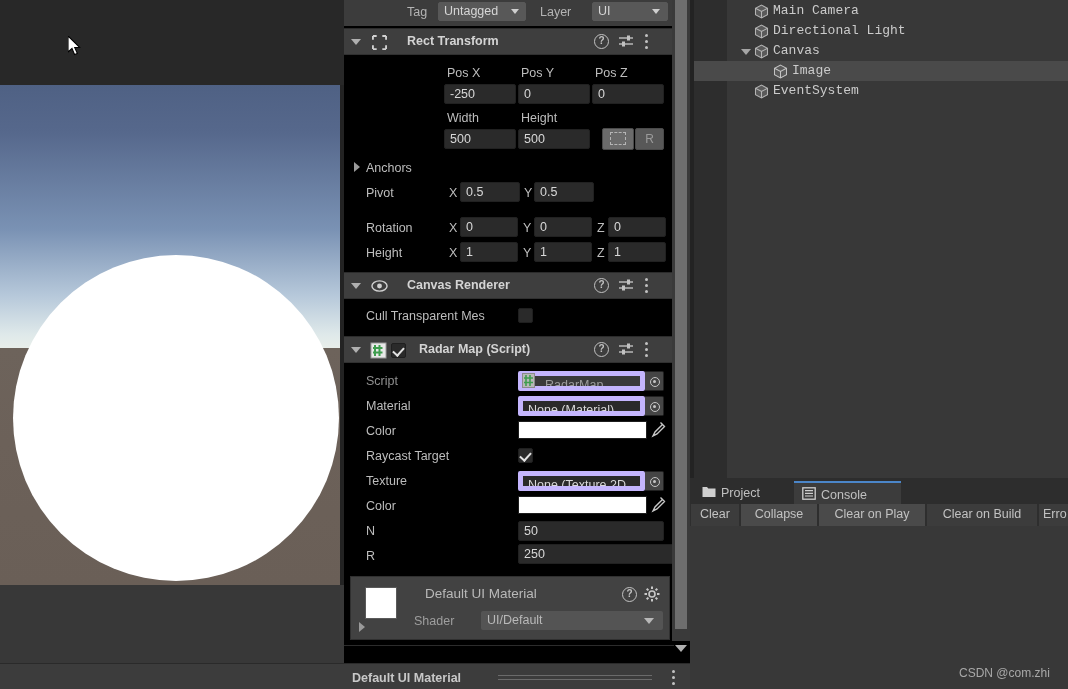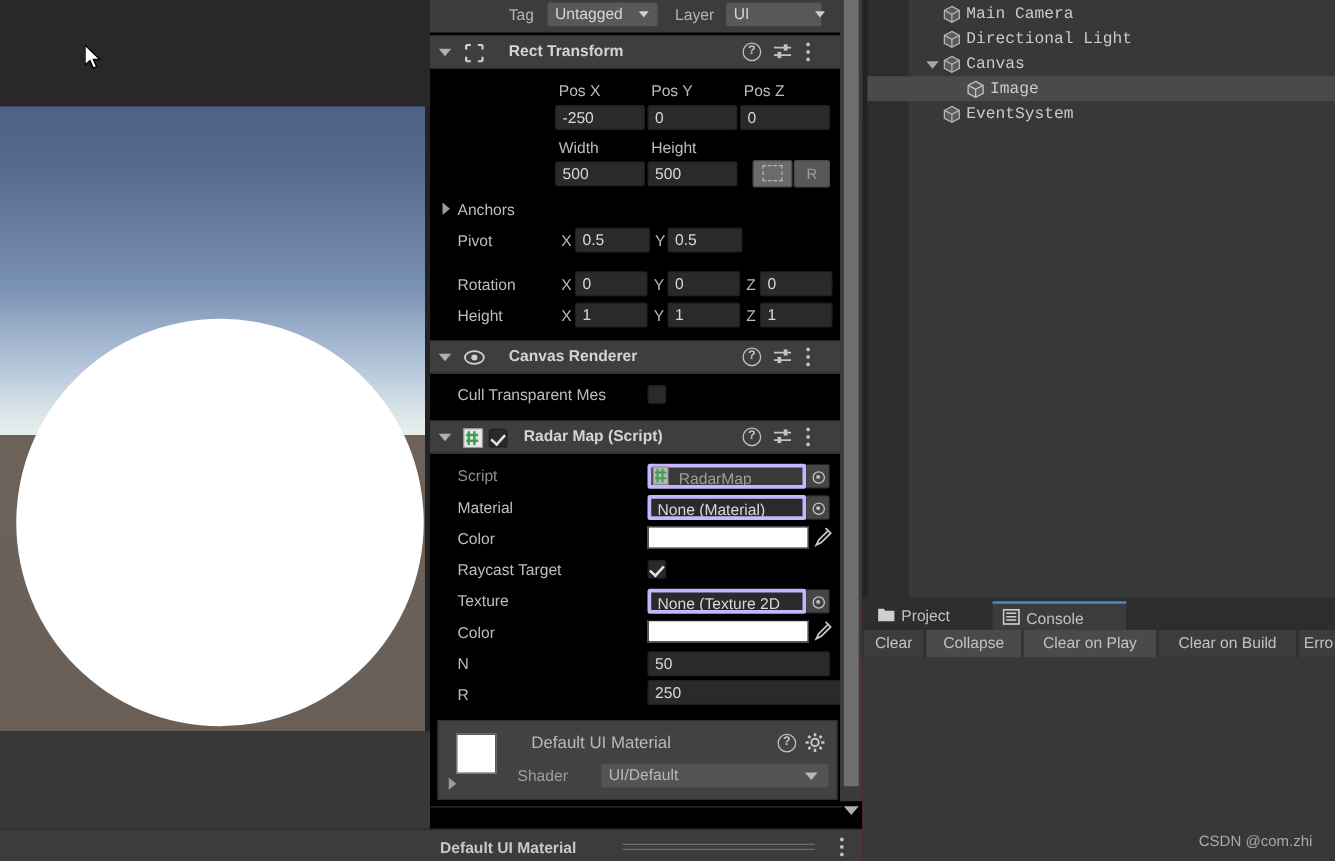--- a/index.html
+++ b/index.html
@@ -126,21 +126,21 @@
   }
   .chk.on::after {
     content: ""; position: absolute; left: 3px; top: 1px;
     width: 5px; height: 9px; border: solid #e2e2e2;
     border-width: 0 2px 2px 0; transform: rotate(42deg);
   }
 
   
   .obj-field {
     position: absolute; height: 20px;
-    background: #2a2a2a; border: 3px solid #c4b5fd; border-radius: 2px;
+    background: #2a2a2a; border: 5px solid #c4b5fd; border-radius: 2px;
     color: #d8d8d8; font-size: 12.5px; line-height: 18px; padding-left: 5px;
     overflow: hidden; white-space: nowrap;
   }
   .obj-field.dim { background: #3a3a3a; color: #9d9d9d; }
   .obj-picker {
     position: absolute; width: 19px; height: 20px;
     background: #454545; border: 1px solid #212121; border-left: none;
     border-radius: 0 2px 2px 0;
   }
   .obj-picker::after {
@@ -261,21 +261,21 @@
   </div>
 
   <div id="inspector">
     <div class="insp-scroll">
 
       <div id="tag-layer-row">
         <span class="tl-label" style="left:63px;">Tag</span>
         <span class="tl-field" style="left:94px; width:88px;">Untagged</span>
         <span class="tl-caret" style="left:167px;"></span>
         <span class="tl-label" style="left:196px;">Layer</span>
-        <span class="tl-field" style="left:237px; width:76px;">UI</span>
+        <span class="tl-field" style="left:248px; width:76px;">UI</span>
         <span class="tl-caret" style="left:308px;"></span>
       </div>
 
       <div class="comp-header" style="top:28px;">
         <span class="foldout"></span>
         <svg style="position:absolute;left:28px;top:6px;width:15px;height:15px;" viewBox="0 0 16 16">
           <path d="M1 1 L1 5 M1 1 L5 1 M15 1 L11 1 M15 1 L15 5 M1 15 L1 11 M1 15 L5 15 M15 15 L15 11 M15 15 L11 15" stroke="#d0d0d0" stroke-width="2" fill="none"></path>
         </svg>
         <span class="comp-title">Rect Transform</span>
         <span class="hdr-icons">

